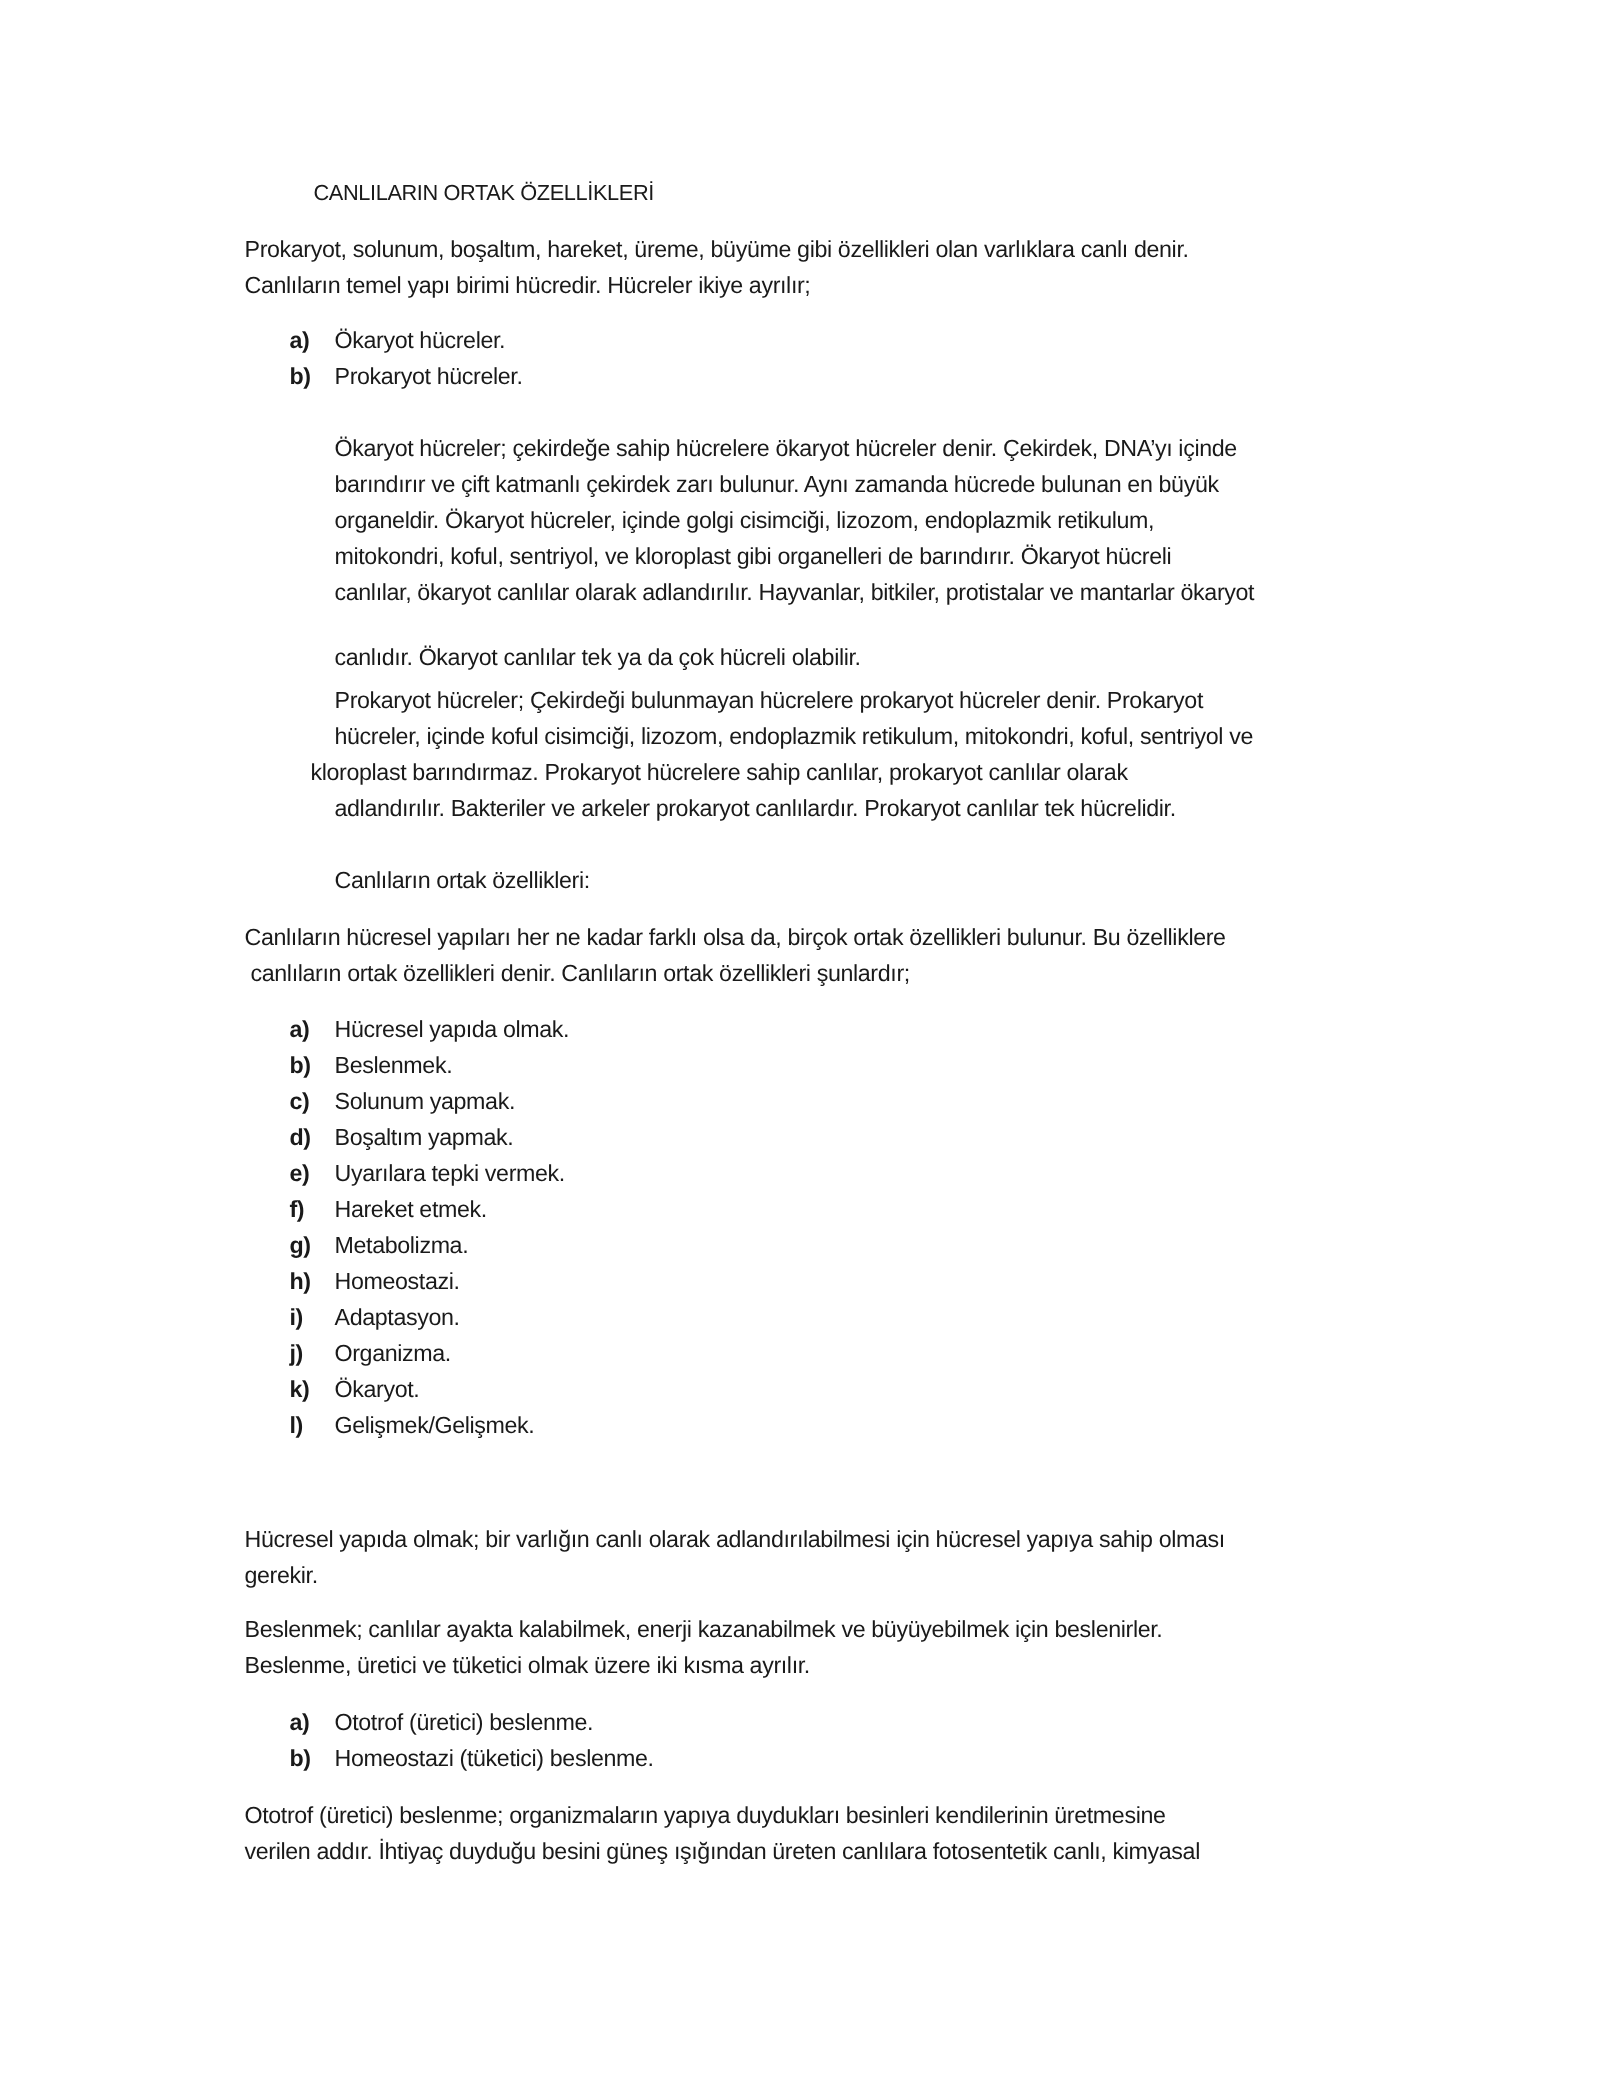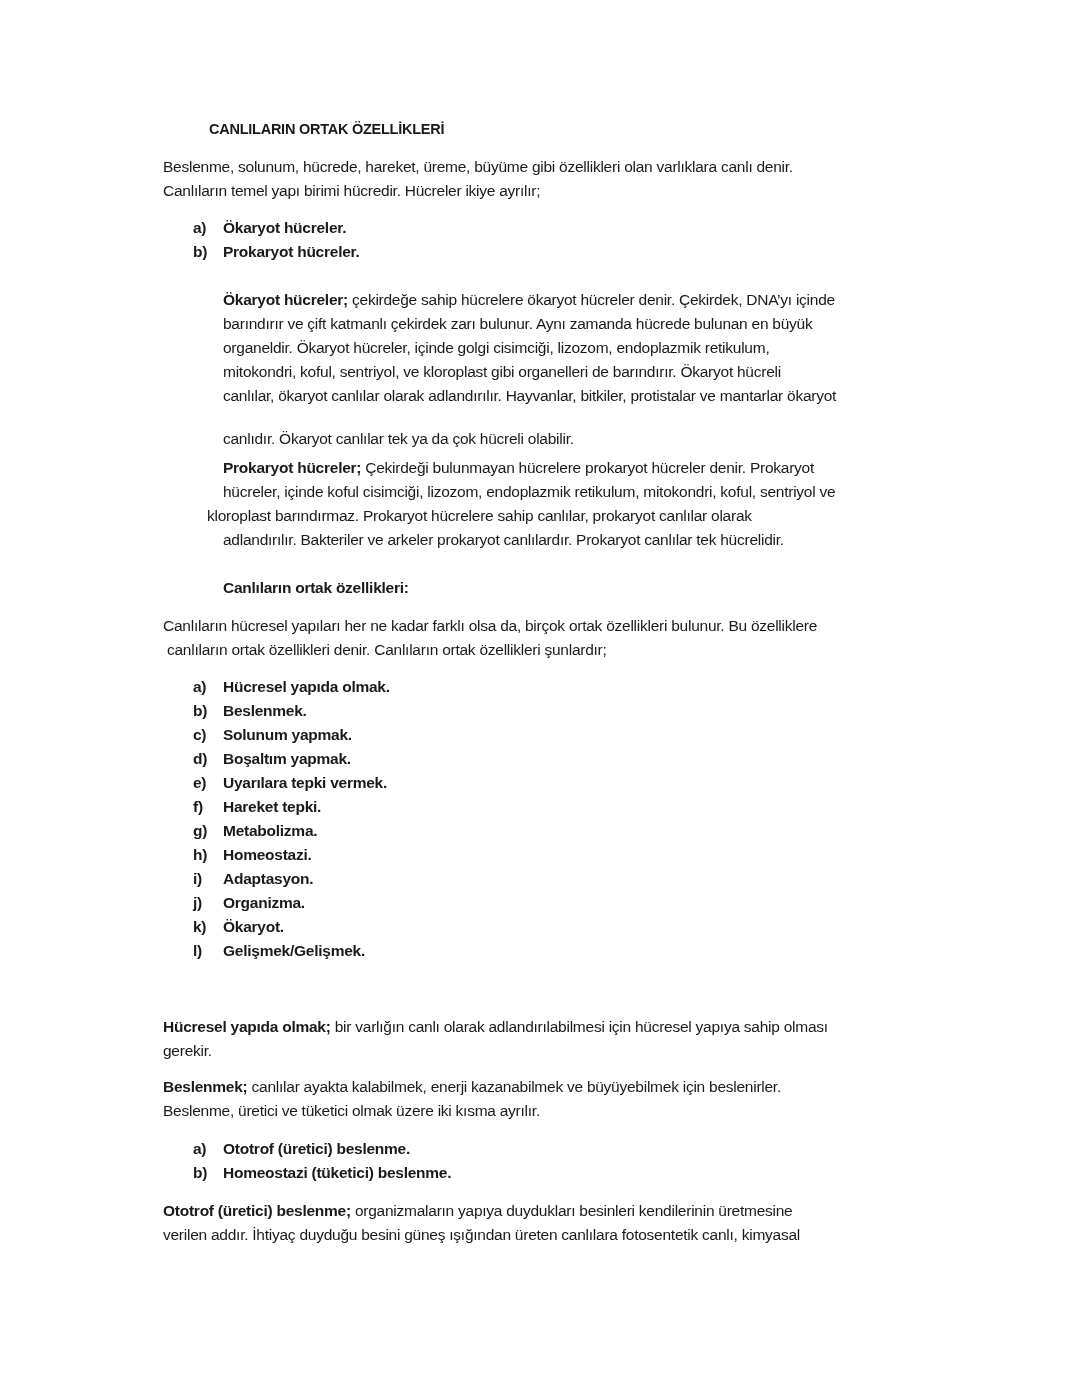--- a/index.html
+++ b/index.html
@@ -4,33 +4,33 @@
 <style>
   html, body { margin: 0; padding: 0; background: #ffffff; }
   body {
     width: 1080px; height: 1397px; position: relative; overflow: hidden;
     font-family: "Liberation Sans", "DejaVu Sans", sans-serif;
     color: #1a1a1a;
     font-size: 15.5px;
   }
   .page { position: absolute; left: 163px; top: 0; width: 760px; }
   .line { position: absolute; white-space: nowrap; line-height: 20px; letter-spacing: -0.25px; }
-  .b { font-weight: bold; }
+  .b { font-weight: normal; }
   .title { left: 46px; top: 119px; font-size: 14.5px; }
   .lbl { display: inline-block; width: 30px; font-weight: bold; }
-  .li { font-weight: bold; margin-top: 45px; }
+  .li { font-weight: normal; margin-top: 45px; }
 </style>
 </head>
 <body>
 
 <div class="page">
 
   <div class="line b title">CANLILARIN ORTAK ÖZELLİKLERİ</div>
 
-  <div class="line" style="left:0;top:157px">Beslenme, solunum, hücrede, hareket, üreme, büyüme gibi özellikleri olan varlıklara canlı denir.</div>
+  <div class="line" style="left:0;top:157px">Prokaryot, solunum, boşaltım, hareket, üreme, büyüme gibi özellikleri olan varlıklara canlı denir.</div>
   <div class="line" style="left:0;top:181px">Canlıların temel yapı birimi hücredir. Hücreler ikiye ayrılır;</div>
 
   <div class="line" style="left:30px;top:218px"><span class="lbl">a)</span><span class="li">Ökaryot hücreler.</span></div>
   <div class="line" style="left:30px;top:242px"><span class="lbl">b)</span><span class="li">Prokaryot hücreler.</span></div>
 
   <div class="line" style="left:60px;top:290px"><span class="b">Ökaryot hücreler;</span><span> çekirdeğe sahip hücrelere ökaryot hücreler denir. Çekirdek, DNA’yı içinde</span></div>
   <div class="line" style="left:60px;top:314px">barındırır ve çift katmanlı çekirdek zarı bulunur. Aynı zamanda hücrede bulunan en büyük</div>
   <div class="line" style="left:60px;top:338px">organeldir. Ökaryot hücreler, içinde golgi cisimciği, lizozom, endoplazmik retikulum,</div>
   <div class="line" style="left:60px;top:362px">mitokondri, koful, sentriyol, ve kloroplast gibi organelleri de barındırır. Ökaryot hücreli</div>
   <div class="line" style="left:60px;top:386px">canlılar, ökaryot canlılar olarak adlandırılır. Hayvanlar, bitkiler, protistalar ve mantarlar ökaryot</div>
@@ -45,21 +45,21 @@
 
   <div class="line" style="left:0;top:616px">Canlıların hücresel yapıları her ne kadar farklı olsa da, birçok ortak özellikleri bulunur. Bu özelliklere</div>
   <div class="line" style="left:4px;top:640px">canlıların ortak özellikleri denir.  Canlıların ortak özellikleri şunlardır;</div>
 
   <div>
     <div class="line" style="left:30px;top:677px"><span class="lbl">a)</span><span class="li">Hücresel yapıda olmak.</span></div>
     <div class="line" style="left:30px;top:701px"><span class="lbl">b)</span><span class="li">Beslenmek.</span></div>
     <div class="line" style="left:30px;top:725px"><span class="lbl">c)</span><span class="li">Solunum yapmak.</span></div>
     <div class="line" style="left:30px;top:749px"><span class="lbl">d)</span><span class="li">Boşaltım yapmak.</span></div>
     <div class="line" style="left:30px;top:773px"><span class="lbl">e)</span><span class="li">Uyarılara tepki vermek.</span></div>
-    <div class="line" style="left:30px;top:797px"><span class="lbl">f)</span><span class="li">Hareket tepki.</span></div>
+    <div class="line" style="left:30px;top:797px"><span class="lbl">f)</span><span class="li">Hareket etmek.</span></div>
     <div class="line" style="left:30px;top:821px"><span class="lbl">g)</span><span class="li">Metabolizma.</span></div>
     <div class="line" style="left:30px;top:845px"><span class="lbl">h)</span><span class="li">Homeostazi.</span></div>
     <div class="line" style="left:30px;top:869px"><span class="lbl">i)</span><span class="li">Adaptasyon.</span></div>
     <div class="line" style="left:30px;top:893px"><span class="lbl">j)</span><span class="li">Organizma.</span></div>
     <div class="line" style="left:30px;top:917px"><span class="lbl">k)</span><span class="li">Ökaryot.</span></div>
     <div class="line" style="left:30px;top:941px"><span class="lbl">l)</span><span class="li">Gelişmek/Gelişmek.</span></div>
   </div>
 
   <div class="line" style="left:0;top:1017px"><span class="b">Hücresel yapıda olmak;</span><span> bir varlığın canlı olarak adlandırılabilmesi için hücresel yapıya sahip olması</span></div>
   <div class="line" style="left:0;top:1041px">gerekir.</div>

